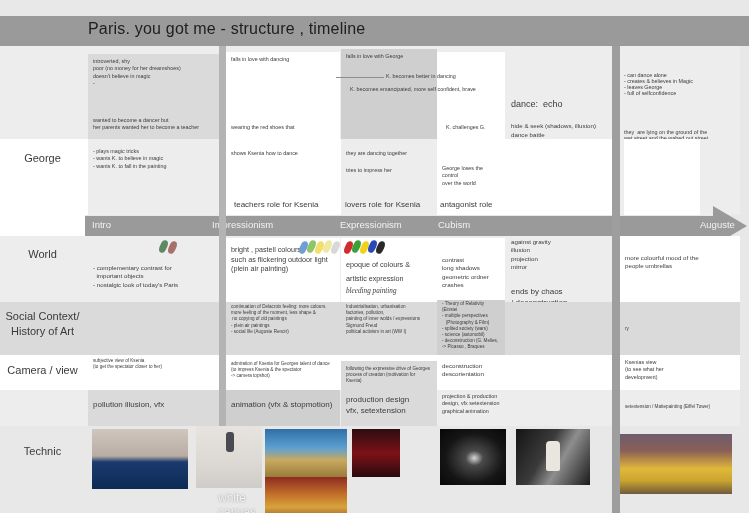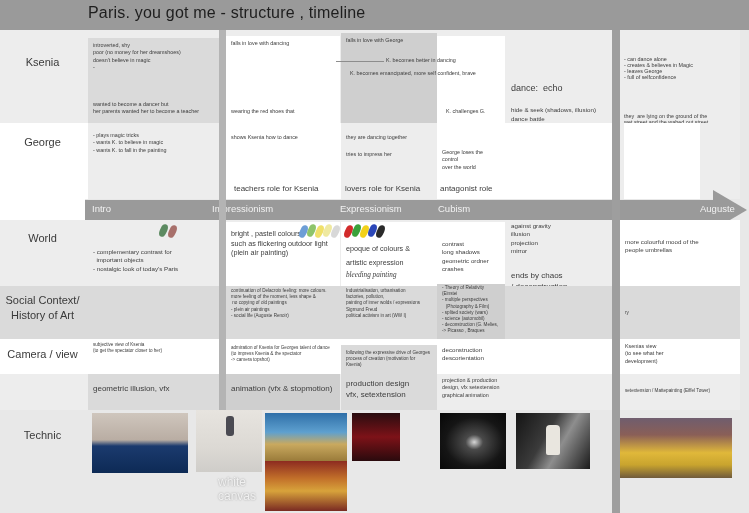--- a/index.html
+++ b/index.html
@@ -3,21 +3,21 @@
 <meta charset="utf-8">
 <style>
   html,body{margin:0;padding:0;}
   body{
     width:749px;height:513px;overflow:hidden;
     background:#e8e8e8;
     font-family:"Liberation Sans", sans-serif;
     color:#3c3c3c;
     position:relative;
   }
-  #board{position:absolute;left:0;top:0;width:749px;height:364px;}
+  #board{position:absolute;left:0;top:16px;width:749px;height:364px;}
 
   
   .titlebar{
     position:absolute;left:0;top:0;width:749px;height:30px;
     background:#9a9a9a;
   }
   .titlebar .title{
     position:absolute;left:88px;top:4px;
     font-size:16px;color:#1e1e1e;letter-spacing:.2px;
     white-space:nowrap;
@@ -86,21 +86,20 @@
     <div class="title">Paris. you got me - structure , timeline</div>
   </div>
 
   <div class="blk lgray" style="left:0;top:30px;width:85px;height:93px;"></div>
   <div class="blk white" style="left:0;top:123px;width:85px;height:97px;"></div>
   <div class="blk lgray" style="left:0;top:220px;width:85px;height:66px;"></div>
   <div class="blk mgray" style="left:0;top:286px;width:85px;height:53px;"></div>
   <div class="blk white" style="left:0;top:339px;width:85px;height:35px;"></div>
   <div class="blk lgray" style="left:0;top:374px;width:85px;height:36px;"></div>
 
-  <div class="blk rowlabel" style="left:0;top:48px;width:85px;height:28px;">Ksenia</div>
   <div class="blk rowlabel" style="left:0;top:128px;width:85px;height:28px;">George</div>
   <div class="blk rowlabel" style="left:0;top:224px;width:85px;height:28px;">World</div>
   <div class="blk rowlabel" style="left:0;top:288px;width:85px;height:40px;white-space:pre-line;">Social Context/
 History of Art</div>
   <div class="blk rowlabel" style="left:0;top:341px;width:85px;height:26px;">Camera / view</div>
   <div class="blk rowlabel" style="left:0;top:378px;width:85px;height:26px;margin-top:44px;">Technic</div>
 
   <div class="blk lgray" style="left:85px;top:30px;width:533px;height:93px;"></div>
 
   <div class="blk mgray" style="left:88px;top:38px;width:135px;height:85px;">
@@ -291,21 +290,21 @@
   </div>
   <div class="blk white" style="left:506px;top:339px;width:112px;height:35px;"></div>
   <div class="blk white" style="left:620px;top:339px;width:120px;height:35px;">
     <pre class="txt t7 panel" style="padding-top:4px;">Ksenias view
 (to see what her
 development)</pre>
   </div>
 
   <div class="blk lgray" style="left:85px;top:374px;width:533px;height:36px;"></div>
   <div class="blk mgray" style="left:88px;top:374px;width:135px;height:36px;">
-    <div class="t10 panel" style="padding-top:10px;">geometric illusion, vfx</div>
+    <div class="t10 panel" style="padding-top:10px;">pollution illusion, vfx</div>
   </div>
   <div class="blk dgray" style="left:226px;top:374px;width:114px;height:36px;">
     <div class="t10 panel" style="padding-top:10px;">animation (vfx &amp; stopmotion)</div>
   </div>
   <div class="blk mgray" style="left:341px;top:374px;width:96px;height:36px;">
     <pre class="txt t10 panel" style="padding-top:5px;">production design
 vfx, setextension</pre>
   </div>
   <div class="blk lgray" style="left:437px;top:374px;width:80px;height:36px;">
     <pre class="txt t7 panel" style="padding-top:3px;">projection &amp; production

